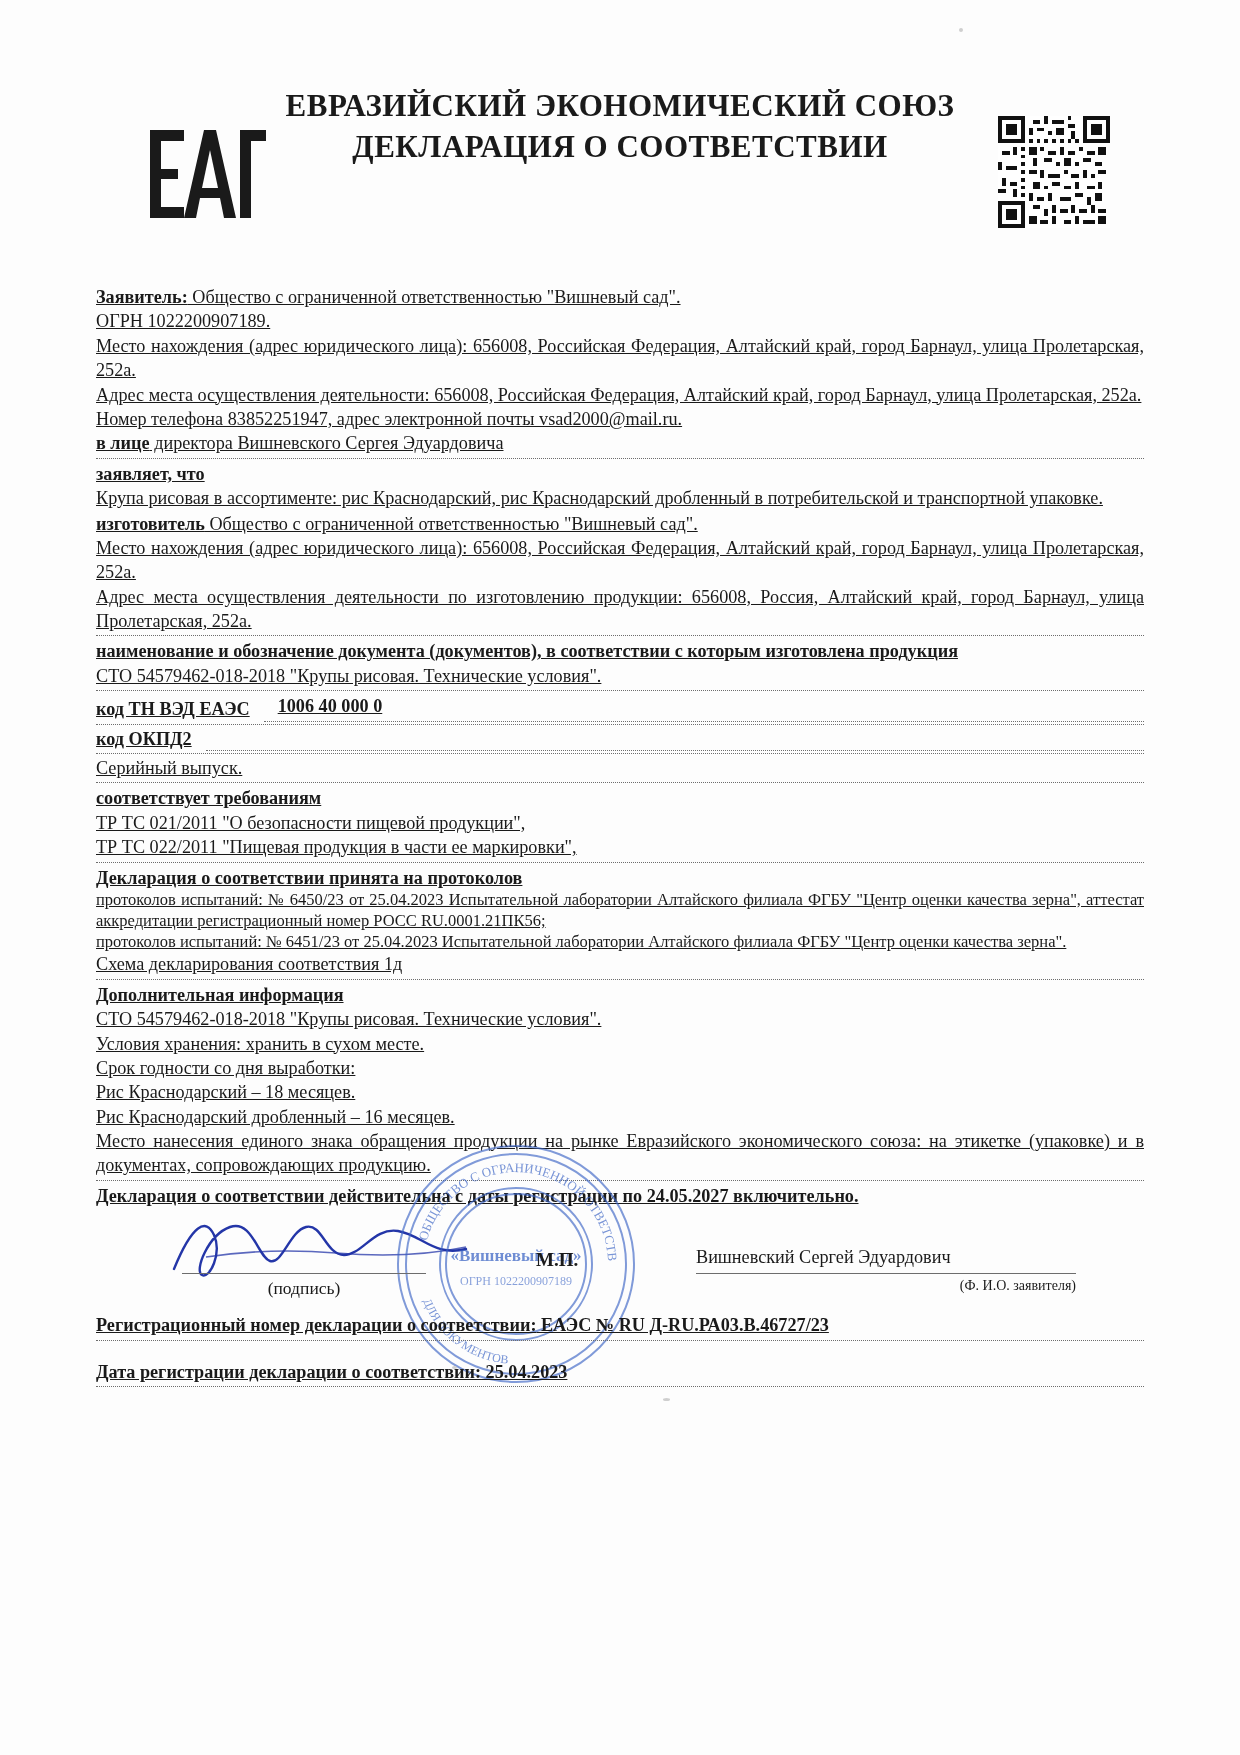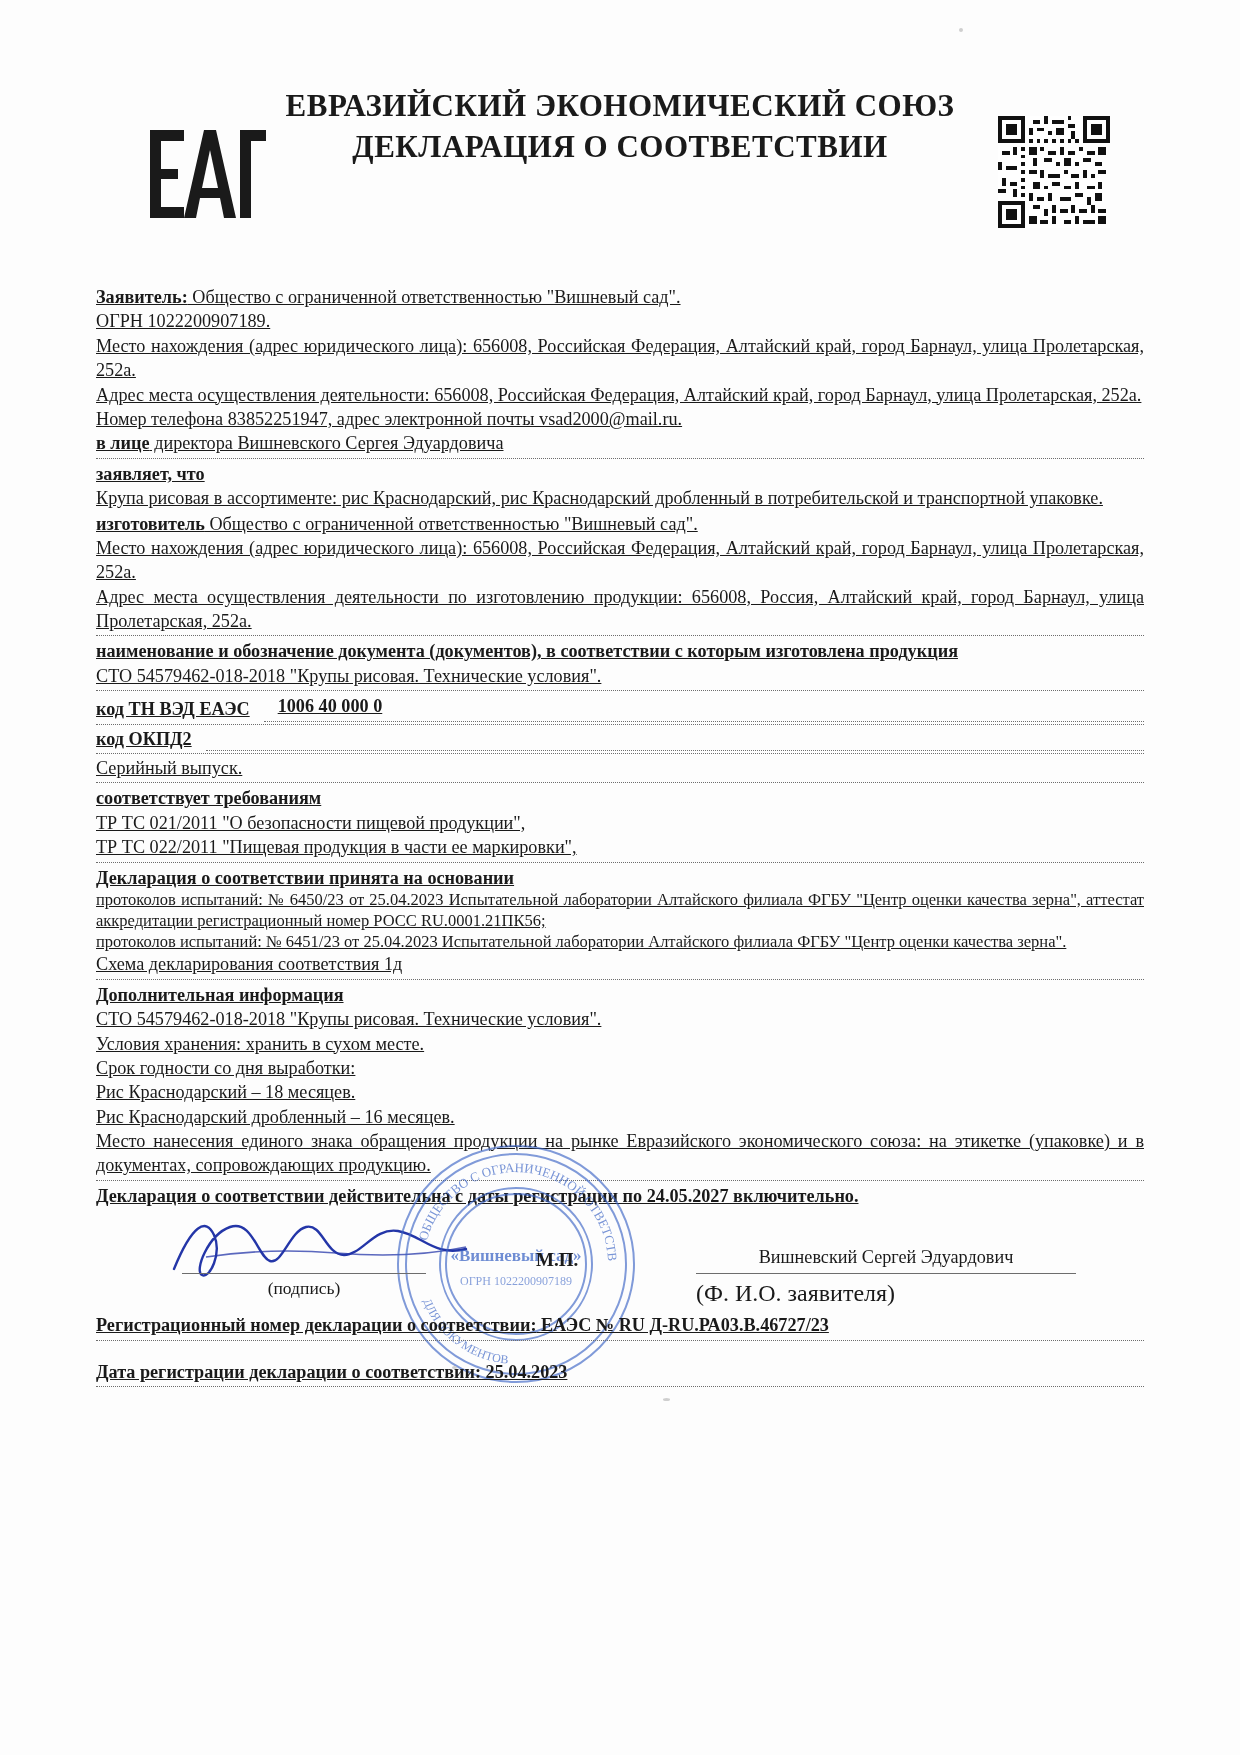--- a/index.html
+++ b/index.html
@@ -139,30 +139,30 @@
     left: 600px;
     top: 56px;
     width: 380px;
     border-bottom: 1px solid #6d6d6d;
   }
   .sig-name {
     position: absolute;
     left: 600px;
     top: 28px;
     width: 380px;
-    text-align: center;
+    text-align: left;
     font-size: 18.2px;
   }
   .sig-right-caption {
     position: absolute;
     left: 600px;
     top: 60px;
     width: 380px;
-    text-align: left;
-    font-size: 24px;
+    text-align: right;
+    font-size: 14px;
   }
   .scribble {
     position: absolute;
     left: 70px;
     top: -12px;
     width: 360px;
     height: 90px;
     pointer-events: none;
   }
   .stamp {
@@ -362,21 +362,21 @@
       <p class="dotline">Серийный выпуск.</p>
     </div>
 
     <div class="row">
       <p class="b">соответствует требованиям</p>
       <p>ТР ТС 021/2011 "О безопасности пищевой продукции",</p>
       <p class="dotline">ТР ТС 022/2011 "Пищевая продукция в части ее маркировки",</p>
     </div>
 
     <div class="row">
-      <p class="b">Декларация о соответствии принята на основании</p>
+      <p class="b">Декларация о соответствии принята на протоколов</p>
       <p class="small just">протоколов испытаний: № 6450/23 от 25.04.2023 Испытательной лаборатории Алтайского филиала ФГБУ "Центр оценки качества зерна", аттестат аккредитации регистрационный номер РОСС RU.0001.21ПК56;</p>
       <p class="small just">протоколов испытаний: № 6451/23 от 25.04.2023 Испытательной лаборатории Алтайского филиала ФГБУ "Центр оценки качества зерна".</p>
       <p class="dotline">Схема декларирования соответствия 1д</p>
     </div>
 
     <div class="row">
       <p class="b">Дополнительная информация</p>
       <p>СТО 54579462-018-2018 "Крупы рисовая. Технические условия".</p>
       <p>Условия хранения: хранить в сухом месте.</p>
       <p>Срок годности со дня выработки:</p>

